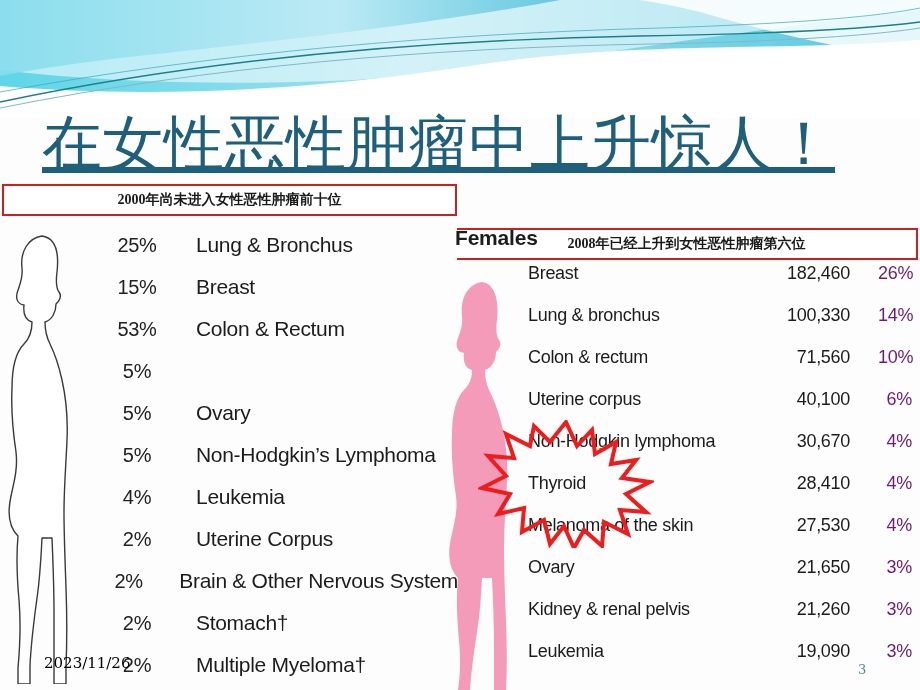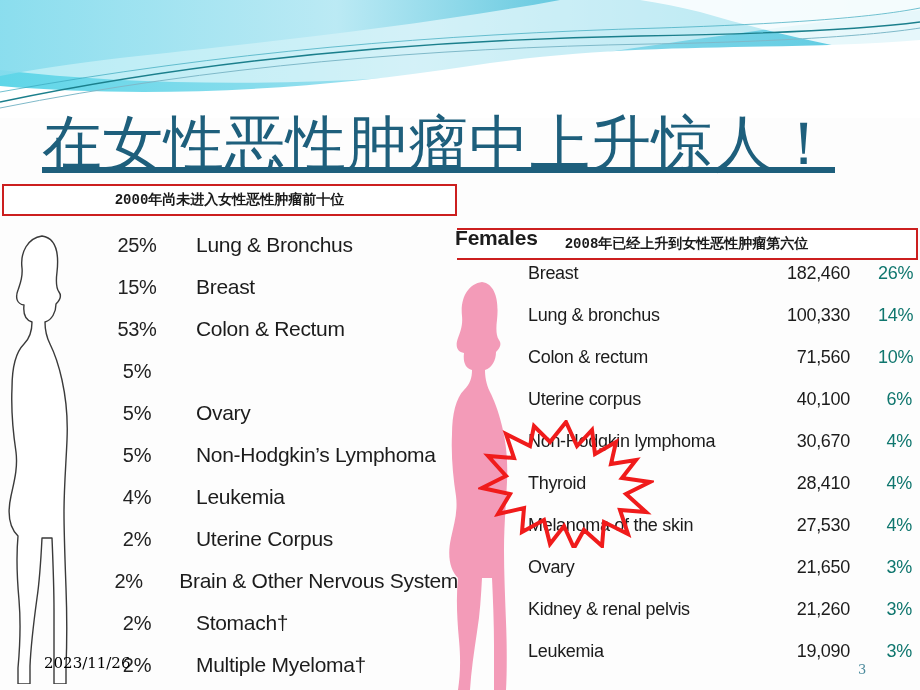--- a/index.html
+++ b/index.html
@@ -45,21 +45,21 @@
     left: 2px; top: 184px;
     width: 916px; height: 32px;
     display: flex;
   }
   .caption-box {
     border: 2px solid #cc1f1f;
     display: flex;
     align-items: center;
     justify-content: center;
     background: #ffffff;
-    font-family: Liberation Mono, monospace;
+    font-family: Liberation Serif, serif;
     font-weight: bold;
     font-size: 14px;
     color: #1a1a1a;
     height: 32px;
   }
   #caption-left  { width: 455px; }
   #caption-right { width: 461px; border-left: none; margin-top: 44px; }
 
   
   #left-figure {
@@ -133,21 +133,21 @@
     width: 150px;
     text-align: right;
     font-size: 18px;
     color: #1c1c1c;
     letter-spacing: -0.3px;
   }
   .r-pct {
     width: 66px;
     text-align: right;
     font-size: 18px;
-    color: #0f766e;
+    color: #701a75;
     letter-spacing: -0.3px;
     padding-right: 4px;
     padding-left: 28px;
   }
 
   
   #starburst {
     position: absolute;
     left: 478px; top: 420px;
     width: 176px; height: 128px;

